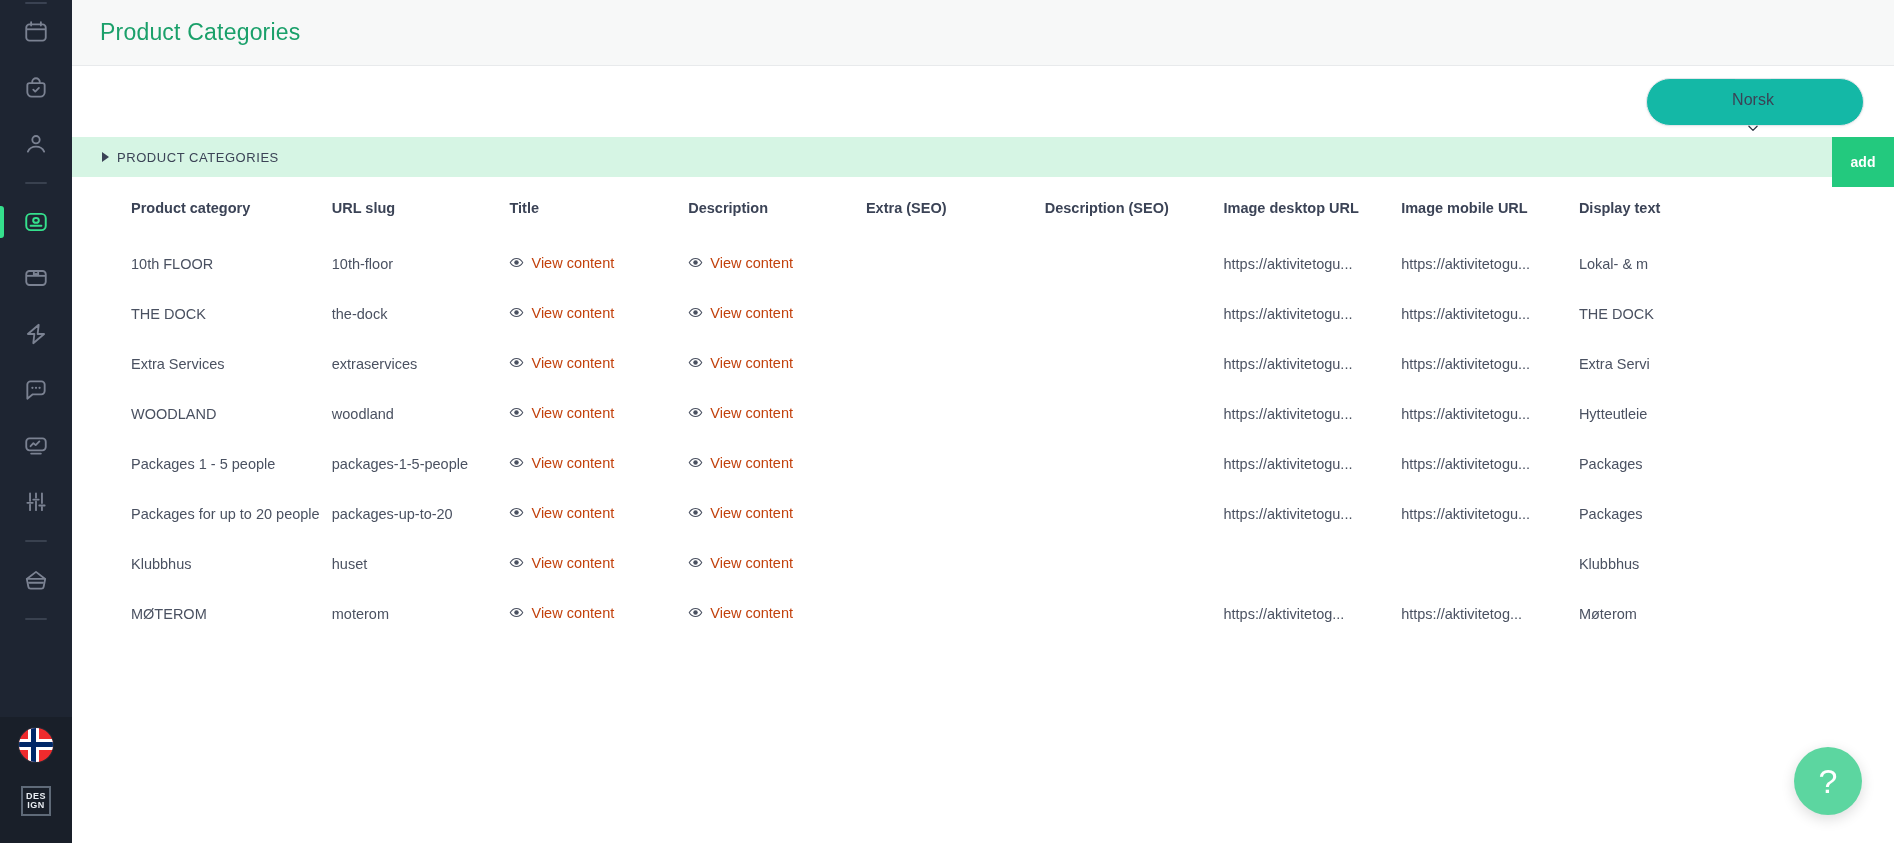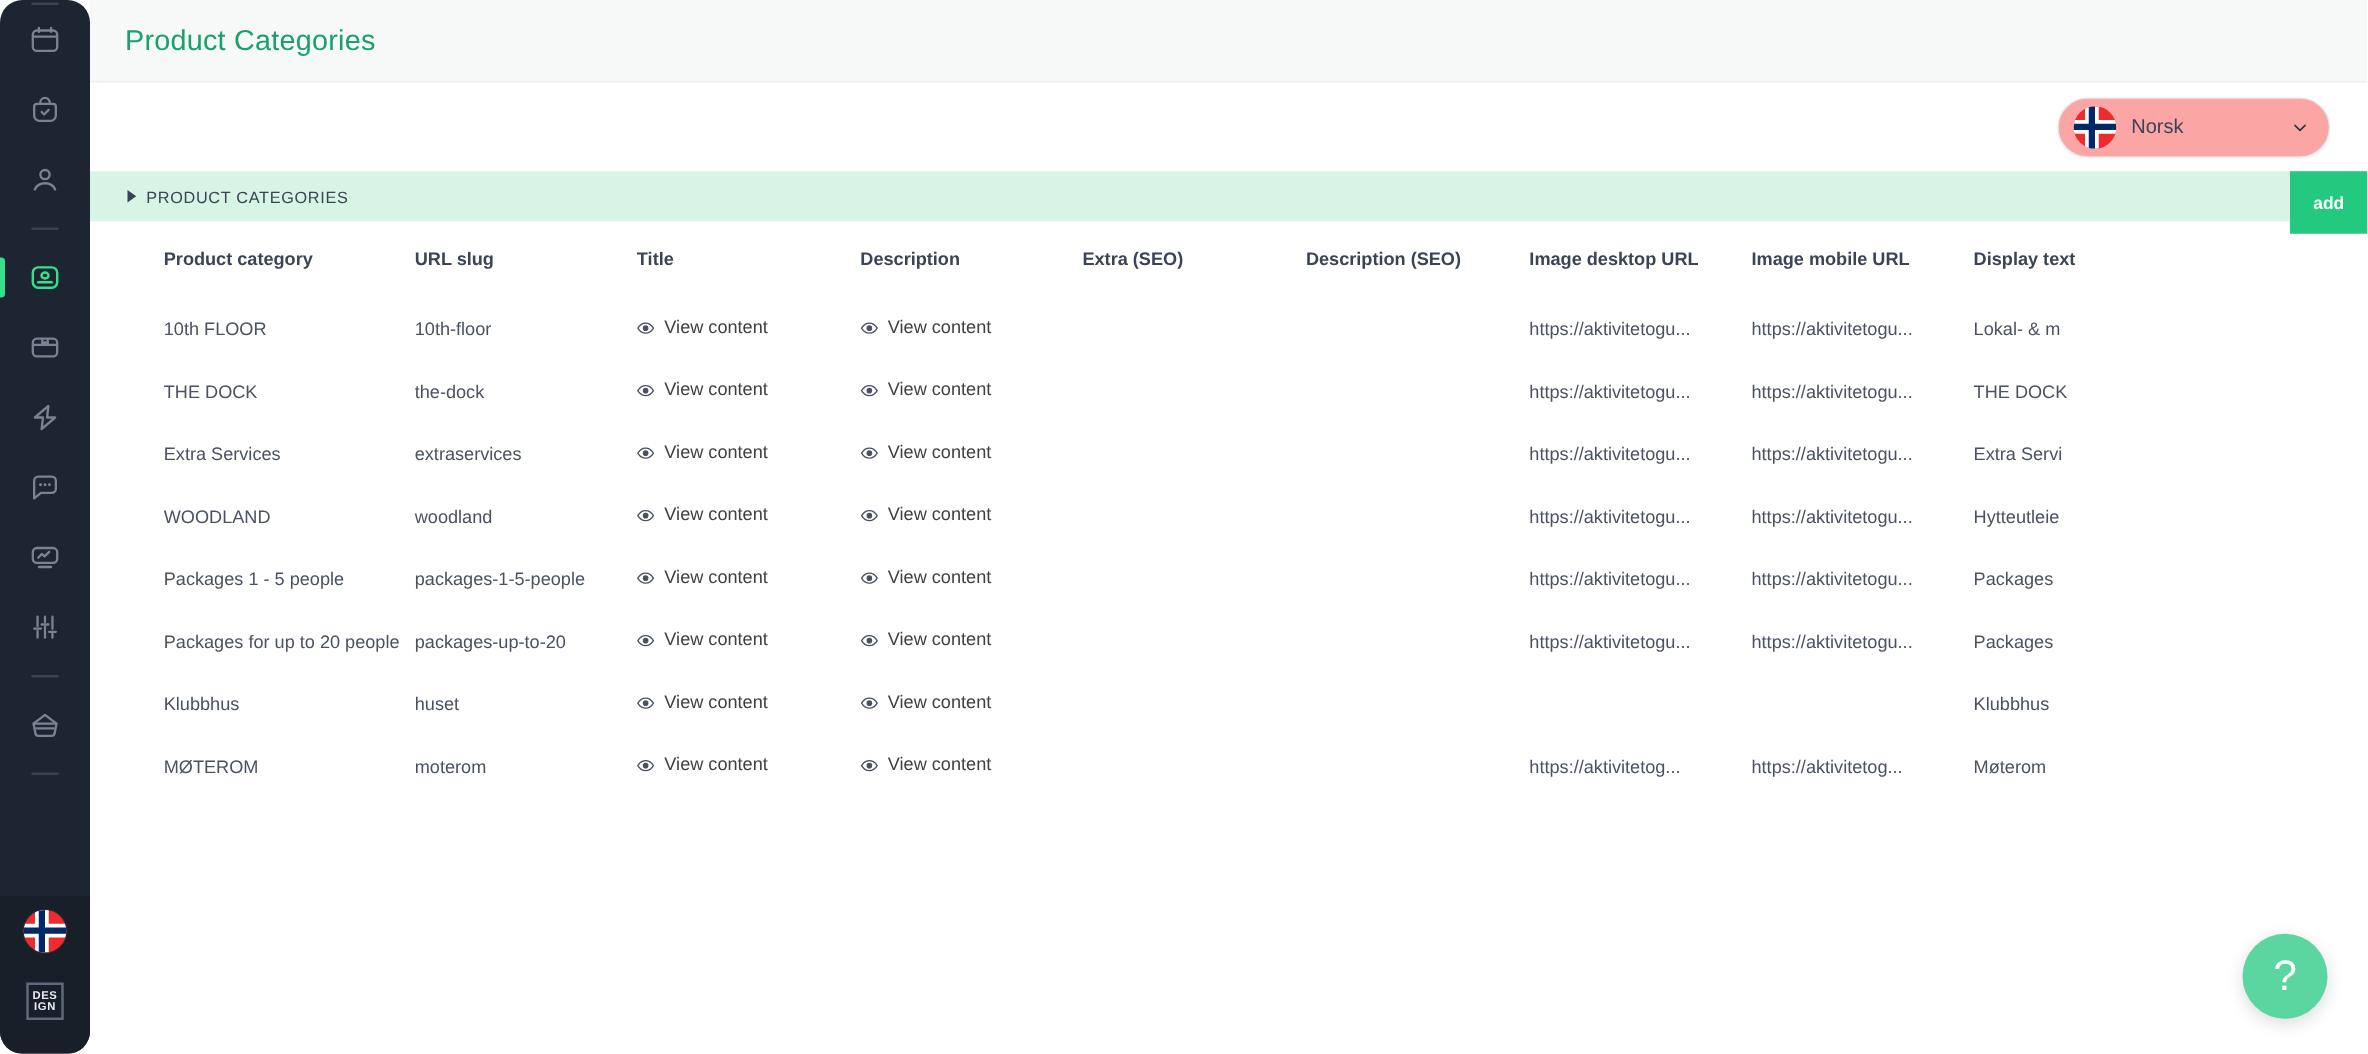--- a/index.html
+++ b/index.html
@@ -14,21 +14,20 @@
   .app { position: relative; width: 1894px; height: 843px; display: flex; }
 
   
   .sidebar {
     width: 72px; height: 843px;
     background: #1e2532;
     flex: 0 0 72px;
     position: relative;
     display: flex; flex-direction: column; align-items: center;
     overflow: hidden;
-    border-radius: 18px;
   }
   .side-top-stub {
     width: 22px; height: 2px; background: #3a4252;
     margin-top: 2px; border-radius: 2px;
   }
   .side-sep {
     width: 22px; height: 2px; background: #39414f; border-radius: 2px;
     margin: 10px 0;
   }
   .side-item {
@@ -88,24 +87,25 @@
     letter-spacing: 0.2px;
   }
 
   .toolbar {
     height: 71px; background: #ffffff;
     display: flex; align-items: center; justify-content: flex-end;
     padding-right: 30px;
   }
   .lang-select {
     width: 218px; height: 48px;
-    background: #fca5a5; border: 1px solid #e3e6ea; border-radius: 26px;
+    background: #14b8a6; border: 1px solid #e3e6ea; border-radius: 26px;
     display: flex; align-items: center; gap: 12px;
     padding: 0 16px 0 12px;
     box-shadow: 0 1px 3px rgba(16,24,40,0.05);
+    flex-direction: column;
   }
   .lang-label { font-size: 16px; color: #3b4356; flex: 1 1 auto; }
   .chev { width: 14px; height: 14px; flex: 0 0 14px; }
 
   .section-bar {
     height: 40px; background: #d6f5e4;
     display: flex; align-items: center;
     padding-left: 30px;
     position: relative;
   }
@@ -146,21 +146,21 @@
   .col-title { width: 168px; }
   .col-desc  { width: 167px; }
   .col-tseo  { width: 168px; }
   .col-dseo  { width: 168px; }
   .col-idesk { width: 167px; }
   .col-imob  { width: 167px; }
   .col-disp  { width: 173px; }
 
   .viewlink {
     display: inline-flex; align-items: center; gap: 7px;
-    color: #404040; cursor: pointer;
+    color: #c2410c; cursor: pointer;
   }
   .eye { width: 15px; height: 15px; flex: 0 0 15px; }
 
   
   .help-fab {
     position: absolute; right: 32px; bottom: 28px;
     width: 68px; height: 68px; border-radius: 50%;
     background: #5cd6a0;
     display: flex; align-items: center; justify-content: center;
     color: #ffffff; font-size: 34px; font-weight: 400;

